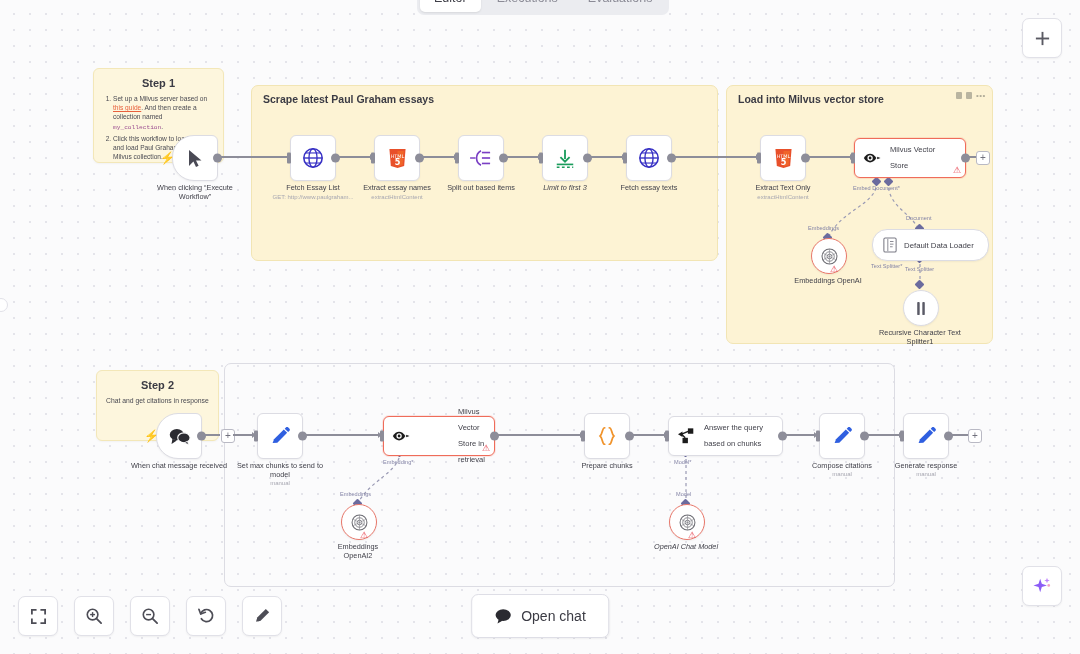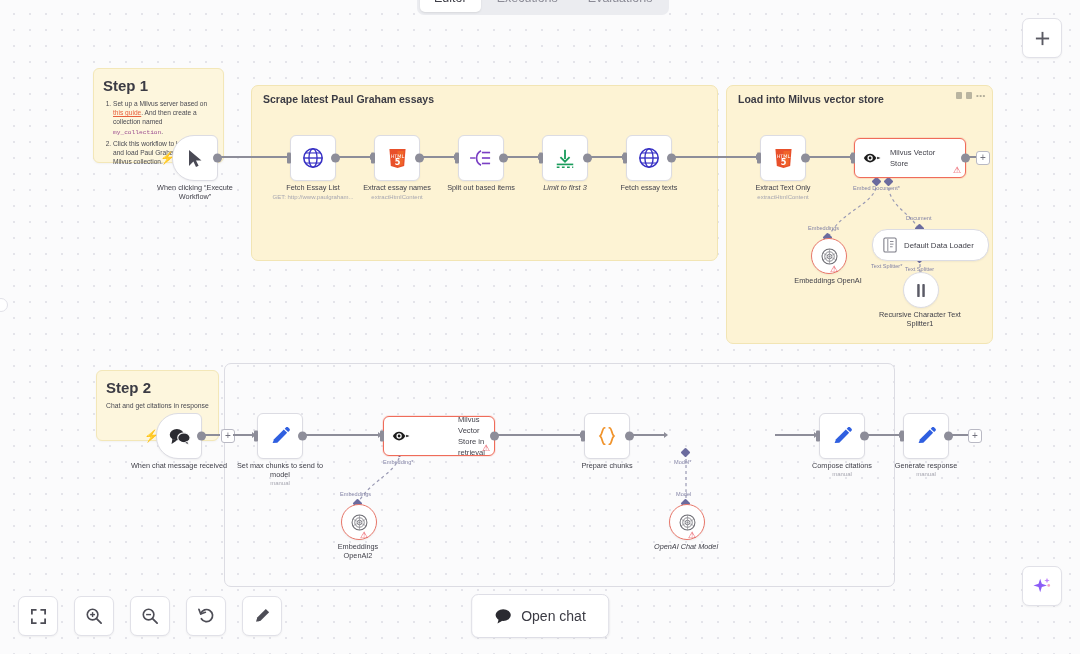--- a/index.html
+++ b/index.html
@@ -35,21 +35,21 @@
   
   .sticky{
     position:absolute;border-radius:6px;
     background:#fdf6dd;border:1px solid #f3e7b8;
     box-shadow:0 1px 2px rgba(0,0,0,.04);
   }
   .sticky .sticky-title{
     font-size:14.5px;font-weight:bold;color:#3b3b44;
   }
   .note-sm{padding:8px 9px;}
-  .note-sm .sticky-title{font-size:15px;margin-bottom:5px;}
+  .note-sm .sticky-title{font-size:11px;margin-bottom:5px;text-align:center;}
   .note-body{font-size:6.6px;line-height:9.2px;color:#4a4a52;}
   .note-body ol{margin:0;padding-left:10px;}
   .note-body li{margin-bottom:2px;}
   .link-red{color:#e8603c;text-decoration:underline;}
   .mono{font-family:"Liberation Mono", monospace;color:#9a4b8f;font-size:6.2px;}
   .note-sub{font-size:6.8px;line-height:9.5px;color:#4a4a52;}
 
   
   .group{
     position:absolute;border-radius:7px;
@@ -79,21 +79,21 @@
   }
   .nlabel{
     position:absolute;left:50%;transform:translateX(-50%);top:48px;
     font-size:7.3px;line-height:9.2px;text-align:center;color:#3f3f48;white-space:nowrap;
   }
   .nlabel.two{white-space:normal;width:104px;}
   .nsub{
     position:absolute;left:50%;transform:translateX(-50%);
     font-size:6px;color:#a6a6b0;text-align:center;white-space:nowrap;
   }
-  .ntext{font-size:7.6px;line-height:11px;color:#3f3f48;}
+  .ntext{font-size:7.6px;line-height:16px;color:#3f3f48;}
 
   
   .port-in{position:absolute;left:-4px;top:50%;transform:translateY(-50%);
     width:4px;height:11px;background:#8d8d99;border-radius:1px;}
   .port-out{position:absolute;right:-5px;top:50%;transform:translateY(-50%);
     width:9px;height:9px;background:#8d8d99;border-radius:50%;}
   .bolt{position:absolute;left:-13px;top:50%;transform:translateY(-50%);
     color:#ef4b33;font-size:12px;line-height:12px;}
   .warn{position:absolute;right:4px;bottom:2px;color:#e63946;font-size:9px;line-height:9px;}
 
@@ -407,21 +407,21 @@
     <div class="pill">
       <svg width="14" height="16" viewBox="0 0 16 18">
         <rect x="1" y="1" width="14" height="16" rx="1.5" fill="none" stroke="#7b7b86" stroke-width="1.2"></rect>
         <line x1="5.5" y1="2" x2="5.5" y2="16" stroke="#7b7b86" stroke-width="1"></line>
         <path d="M8,5 L12,5 M8,8 L12,8 M8,11 L11,11" stroke="#7b7b86" stroke-width="1"></path>
       </svg>
       <span class="ptext">Default Data Loader</span>
     </div>
   </div>
 
-  <div class="node" style="left:903px;top:272px;">
+  <div class="node" style="left:903px;top:290px;">
     <div class="rnode" style="border-color:#dcdce3;">
       <svg width="16" height="17" viewBox="0 0 16 18">
         <rect x="4" y="2" width="2.6" height="14" rx="1" fill="#5a5a66"></rect>
         <rect x="9.4" y="2" width="2.6" height="14" rx="1" fill="#5a5a66"></rect>
       </svg>
     </div>
     <div class="nlabel two" style="top:38px;left:17px;">Recursive Character Text Splitter1</div>
   </div>
 
   <div class="node" style="left:156px;top:413px;">
@@ -484,20 +484,34 @@
       <span class="port-in"></span>
       <svg width="22" height="22" viewBox="0 0 24 24">
         <path d="M9.5,3 C6.5,3 7.5,9.5 4.5,12 C7.5,14.5 6.5,21 9.5,21" fill="none" stroke="#f0932b" stroke-width="1.9" stroke-linecap="round"></path>
         <path d="M14.5,3 C17.5,3 16.5,9.5 19.5,12 C16.5,14.5 17.5,21 14.5,21" fill="none" stroke="#f0932b" stroke-width="1.9" stroke-linecap="round"></path>
       </svg>
       <span class="port-out"></span>
     </div>
     <div class="nlabel">Prepare chunks</div>
   </div>
 
+  <div class="node" style="left:668px;top:416px;">
+    <div class="nbox wide" style="width:105px;height:38px;">
+      <span class="port-in"></span>
+      <svg width="20" height="18" viewBox="0 0 22 20">
+        <rect x="12" y="1.5" width="6" height="6" fill="#1b1b1b"></rect>
+        <rect x="6" y="12" width="6" height="6" fill="#1b1b1b"></rect>
+        <path d="M1,8 L6,5 L6,11 Z" fill="#1b1b1b"></path>
+        <line x1="5" y1="8" x2="13" y2="4.5" stroke="#1b1b1b" stroke-width="1.5"></line>
+        <line x1="5" y1="8" x2="9" y2="12" stroke="#1b1b1b" stroke-width="1.5"></line>
+      </svg>
+      <span class="ntext" style="width:62px;">Answer the query based on chunks</span>
+      <span class="port-out"></span>
+    </div>
+  </div>
 
   <div class="node" style="left:669px;top:504px;">
     <div class="rnode">
       <svg width="19" height="19" viewBox="0 0 24 24">
         <circle cx="12" cy="12" r="9.4" fill="none" stroke="#6b6b72" stroke-width="1.3"></circle>
         <circle cx="12" cy="12" r="6" fill="none" stroke="#6b6b72" stroke-width="1"></circle>
         <circle cx="12" cy="12" r="3" fill="none" stroke="#6b6b72" stroke-width="1"></circle>
         <path d="M4,8 L20,16 M4,16 L20,8 M12,2.6 L12,21.4" stroke="#8a8a90" stroke-width=".8" fill="none"></path>
       </svg>
       <span class="warn">⚠</span>

